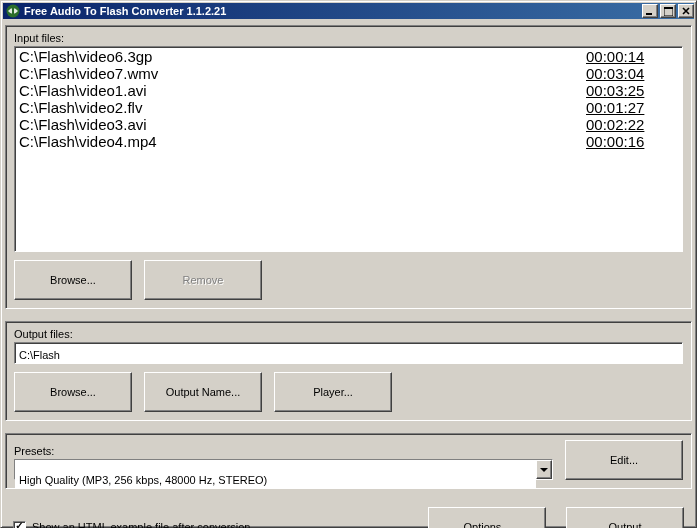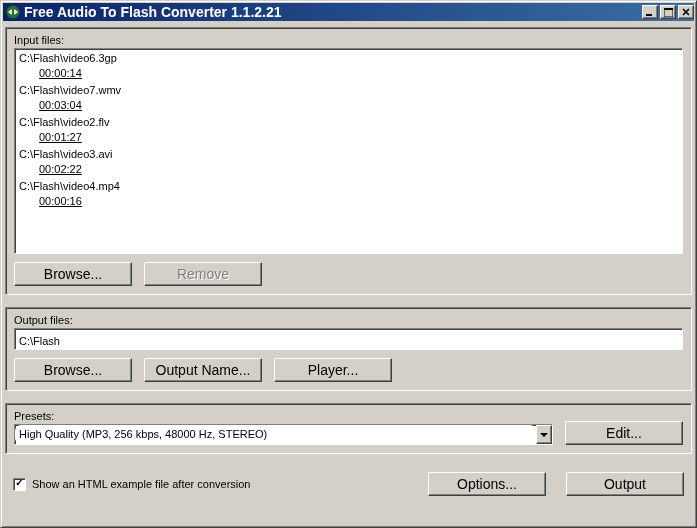--- a/index.html
+++ b/index.html
@@ -28,21 +28,21 @@
     border:1px solid; border-color: var(--face) var(--darker) var(--darker) var(--face);
     box-shadow: inset 1px 1px 0 var(--light), inset -1px -1px 0 var(--dark);
     background:var(--face);
     display:flex; flex-direction:column;
   }
   .titlebar {
     height:18px; margin:2px;
     background: linear-gradient(to right, var(--title-start), var(--title-end));
     color:#fff;
     display:flex; align-items:center;
-    font-weight:bold; font-size:14px;
+    font-weight:bold; font-size:11px;
     padding-left:2px;
   }
   .title-icon {
     width:16px; height:16px; margin-right:3px;
     display:inline-flex; align-items:center; justify-content:center;
   }
   .title-icon svg { display:block; }
   .title-text { flex:1; white-space:nowrap; overflow:hidden; }
   .title-buttons { display:flex; gap:0px; margin-right:0px; }
   .title-btn {
@@ -82,34 +82,33 @@
   .listbox {
     height:206px;
     overflow:auto;
     padding:1px 0;
     box-sizing:border-box;
   }
   .list-row {
     display:flex;
     padding:1px 6px 1px 4px;
     line-height:15px;
-    font-size:11px;
-    flex-direction:column;
+    font-size:15px;
   }
   .list-path { flex:1; }
   .list-dur { width:90px; text-align:left; padding-left:20px;text-decoration:underline; }
 
   .btn-row { display:flex; gap:12px; margin-top:8px; }
 
   .btn {
-    width:118px; height:24px;
+    width:118px; height:40px;
     background:var(--face);
     border:1px solid; border-color: var(--light) var(--darker) var(--darker) var(--light);
     box-shadow: inset -1px -1px 0 var(--dark), inset 1px 1px 0 var(--face);
-    font: inherit; font-size:14px;
+    font: inherit; font-size:11px;
     text-align:center;
     display:inline-flex; align-items:center; justify-content:center;
     box-sizing:border-box;
     cursor:default;
   }
   .btn.disabled { color:var(--disabled); text-shadow: 1px 1px 0 var(--disabled-hi); }
 
   .text-input {
     height:24px;
     width:100%;
@@ -122,22 +121,22 @@
   .field-wrap {
     height:20px;
   }
 
   .select-wrap {
     height:21px;
     display:flex; align-items:stretch;
     box-sizing:border-box;
   }
   .select-display {
-    flex:1; padding:3px 4px; background:#fff;
-    white-space:nowrap; overflow:hidden;border-radius:6px;
+    flex:1; padding:14px 4px; background:#fff;
+    white-space:nowrap; overflow:hidden;
   }
   .select-btn {
     width:16px;
     background:var(--face);
     border:1px solid; border-color: var(--light) var(--darker) var(--darker) var(--light);
     box-shadow: inset -1px -1px 0 var(--dark);
     display:flex; align-items:center; justify-content:center;
     box-sizing:border-box;
   }
   .tri-down {
@@ -206,20 +205,24 @@
       <div class="sunken listbox" id="file-list">
           <div class="list-row">
             <span class="list-path">C:\Flash\video6.3gp</span>
             <span class="list-dur">00:00:14</span>
           </div>
           <div class="list-row">
             <span class="list-path">C:\Flash\video7.wmv</span>
             <span class="list-dur">00:03:04</span>
           </div>
           <div class="list-row">
+            <span class="list-path">C:\Flash\video1.avi</span>
+            <span class="list-dur">00:03:25</span>
+          </div>
+          <div class="list-row">
             <span class="list-path">C:\Flash\video2.flv</span>
             <span class="list-dur">00:01:27</span>
           </div>
           <div class="list-row">
             <span class="list-path">C:\Flash\video3.avi</span>
             <span class="list-dur">00:02:22</span>
           </div>
           <div class="list-row">
             <span class="list-path">C:\Flash\video4.mp4</span>
             <span class="list-dur">00:00:16</span>

